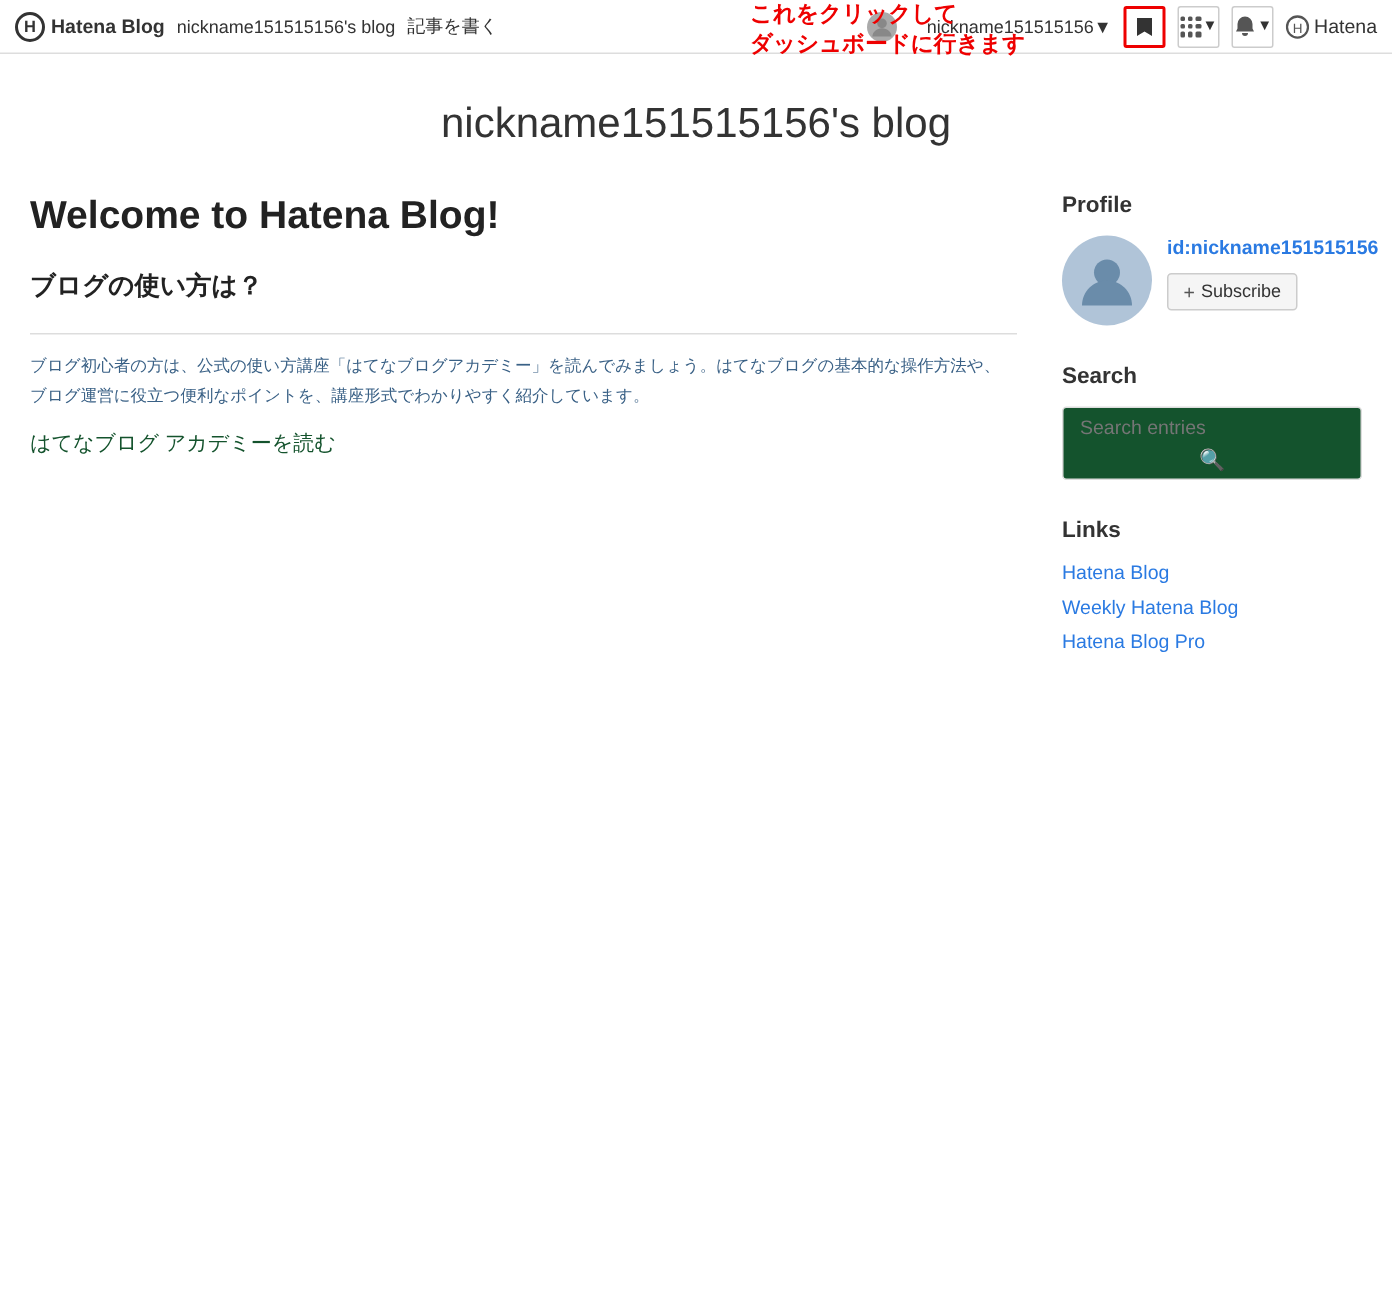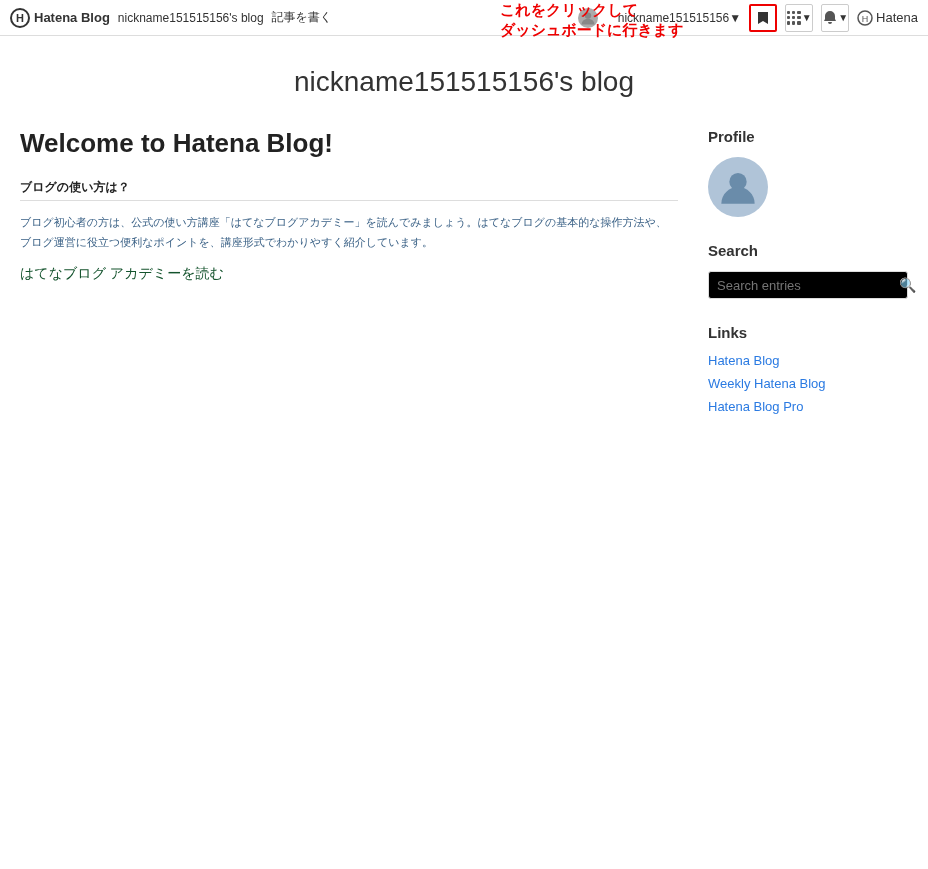--- a/index.html
+++ b/index.html
@@ -121,25 +121,25 @@
       margin-bottom: 20px;
       padding-top: 10px;
     }
     .post-body {
       font-size: 14px;
       line-height: 1.8;
       color: #3a6186;
       margin-bottom: 30px;
     }
     .section-title {
-      font-size: 12px;
+      font-size: 17px;
       font-weight: bold;
       color: #222;
       margin-bottom: 12px;
-      padding-bottom: 4px;
+      padding-bottom: 20px;
       border-bottom: 1px solid #ddd;
     }
     .section-body {
       font-size: 11px;
       line-height: 1.8;
       color: #3a6186;
     }
     .section-link {
       color: #14532d;
       text-decoration: none;
@@ -199,22 +199,23 @@
     .subscribe-btn .plus {
       font-size: 13px;
       color: #555;
     }
     .search-box {
       display: flex;
       align-items: center;
       border: 1px solid #ddd;
       border-radius: 3px;
       padding: 5px 8px;
-      background: #000000;
+      background: #14532d;
       gap: 6px;
+      flex-direction: column;
     }
     .search-input {
       border: none;
       outline: none;
       font-size: 13px;
       color: #999;
       flex: 1;
       background: transparent;
     }
     .search-icon-btn {
@@ -318,20 +319,27 @@
 
     <div class="sidebar-section">
       <div class="sidebar-section-title">Profile</div>
       <div class="profile-block">
         <div class="profile-avatar">
           <svg viewBox="0 0 60 60">
             <circle cx="30" cy="22" r="13" fill="#6a8caa"></circle>
             <path d="M5 55c0-13.8 11.2-25 25-25s25 11.2 25 25" fill="#6a8caa"></path>
           </svg>
         </div>
+        <div>
+          <div class="profile-name">id:nickname151515156</div>
+          <button class="subscribe-btn">
+            <span class="plus">+</span>
+            <span>Subscribe</span>
+          </button>
+        </div>
       </div>
     </div>
 
     <div class="sidebar-section">
       <div class="sidebar-section-title">Search</div>
       <div class="search-box">
         <input type="text" class="search-input" placeholder="Search entries" style="">
         <span class="search-icon-btn">🔍</span>
       </div>
     </div>

